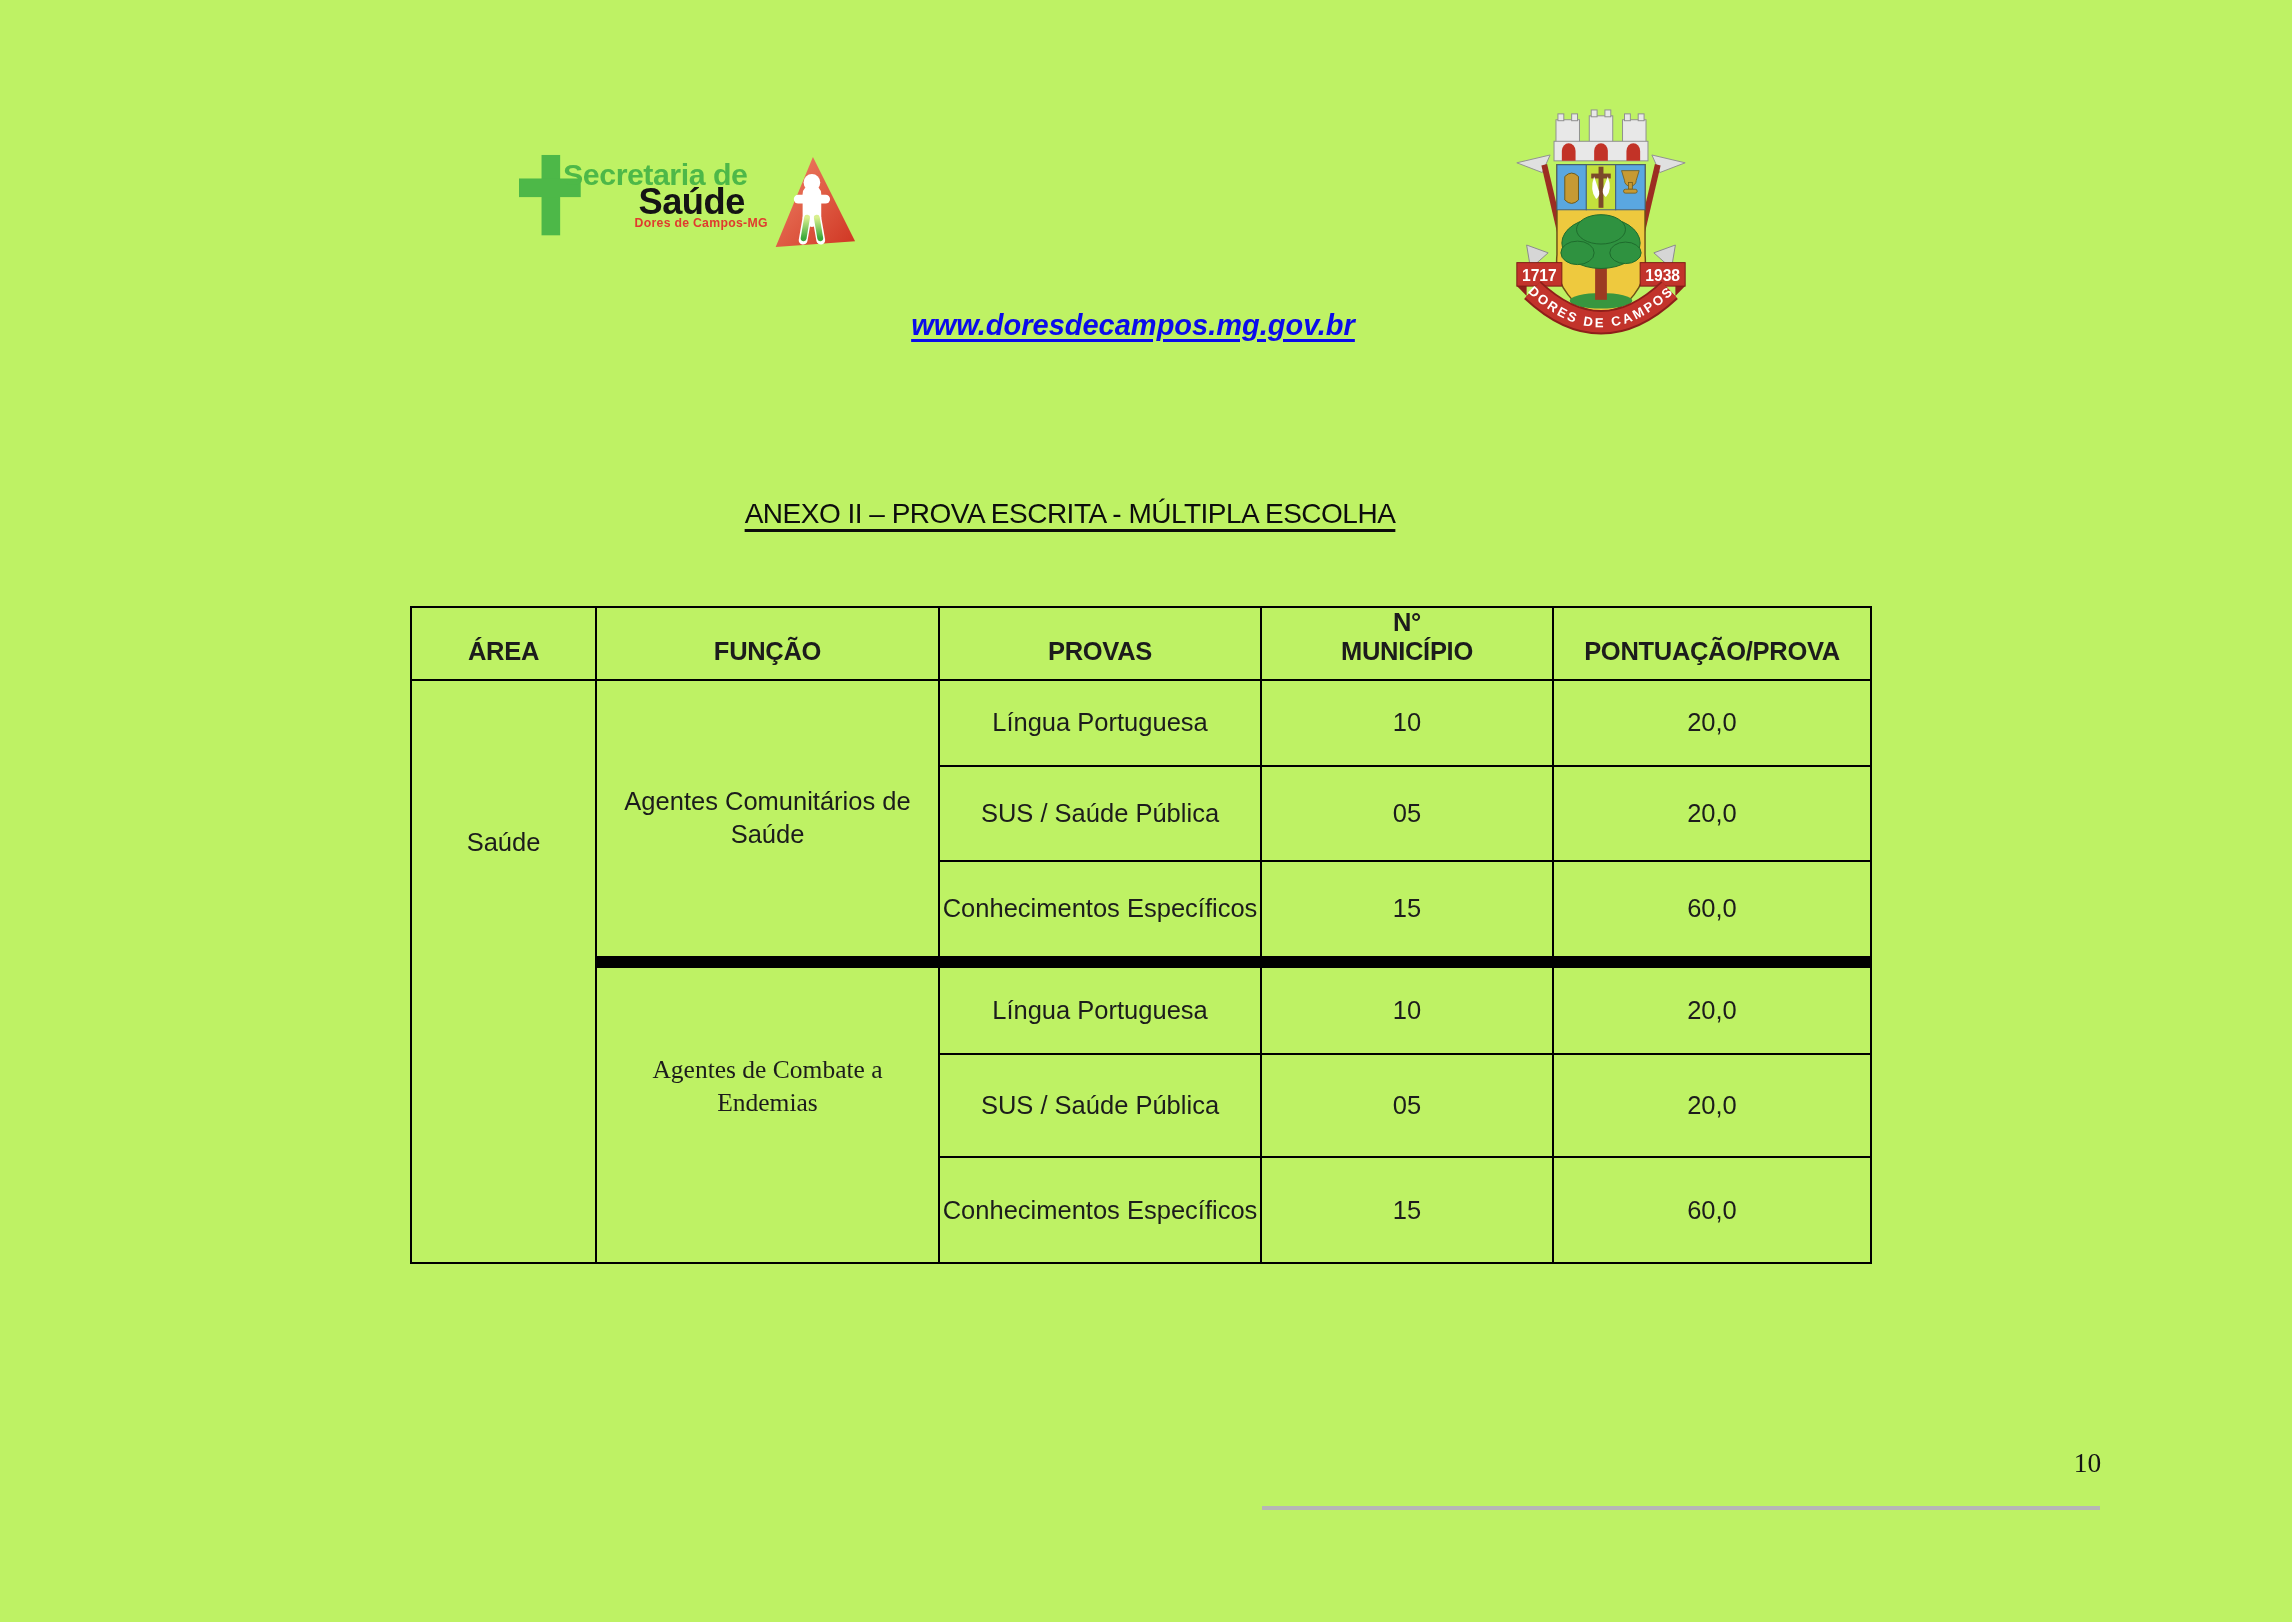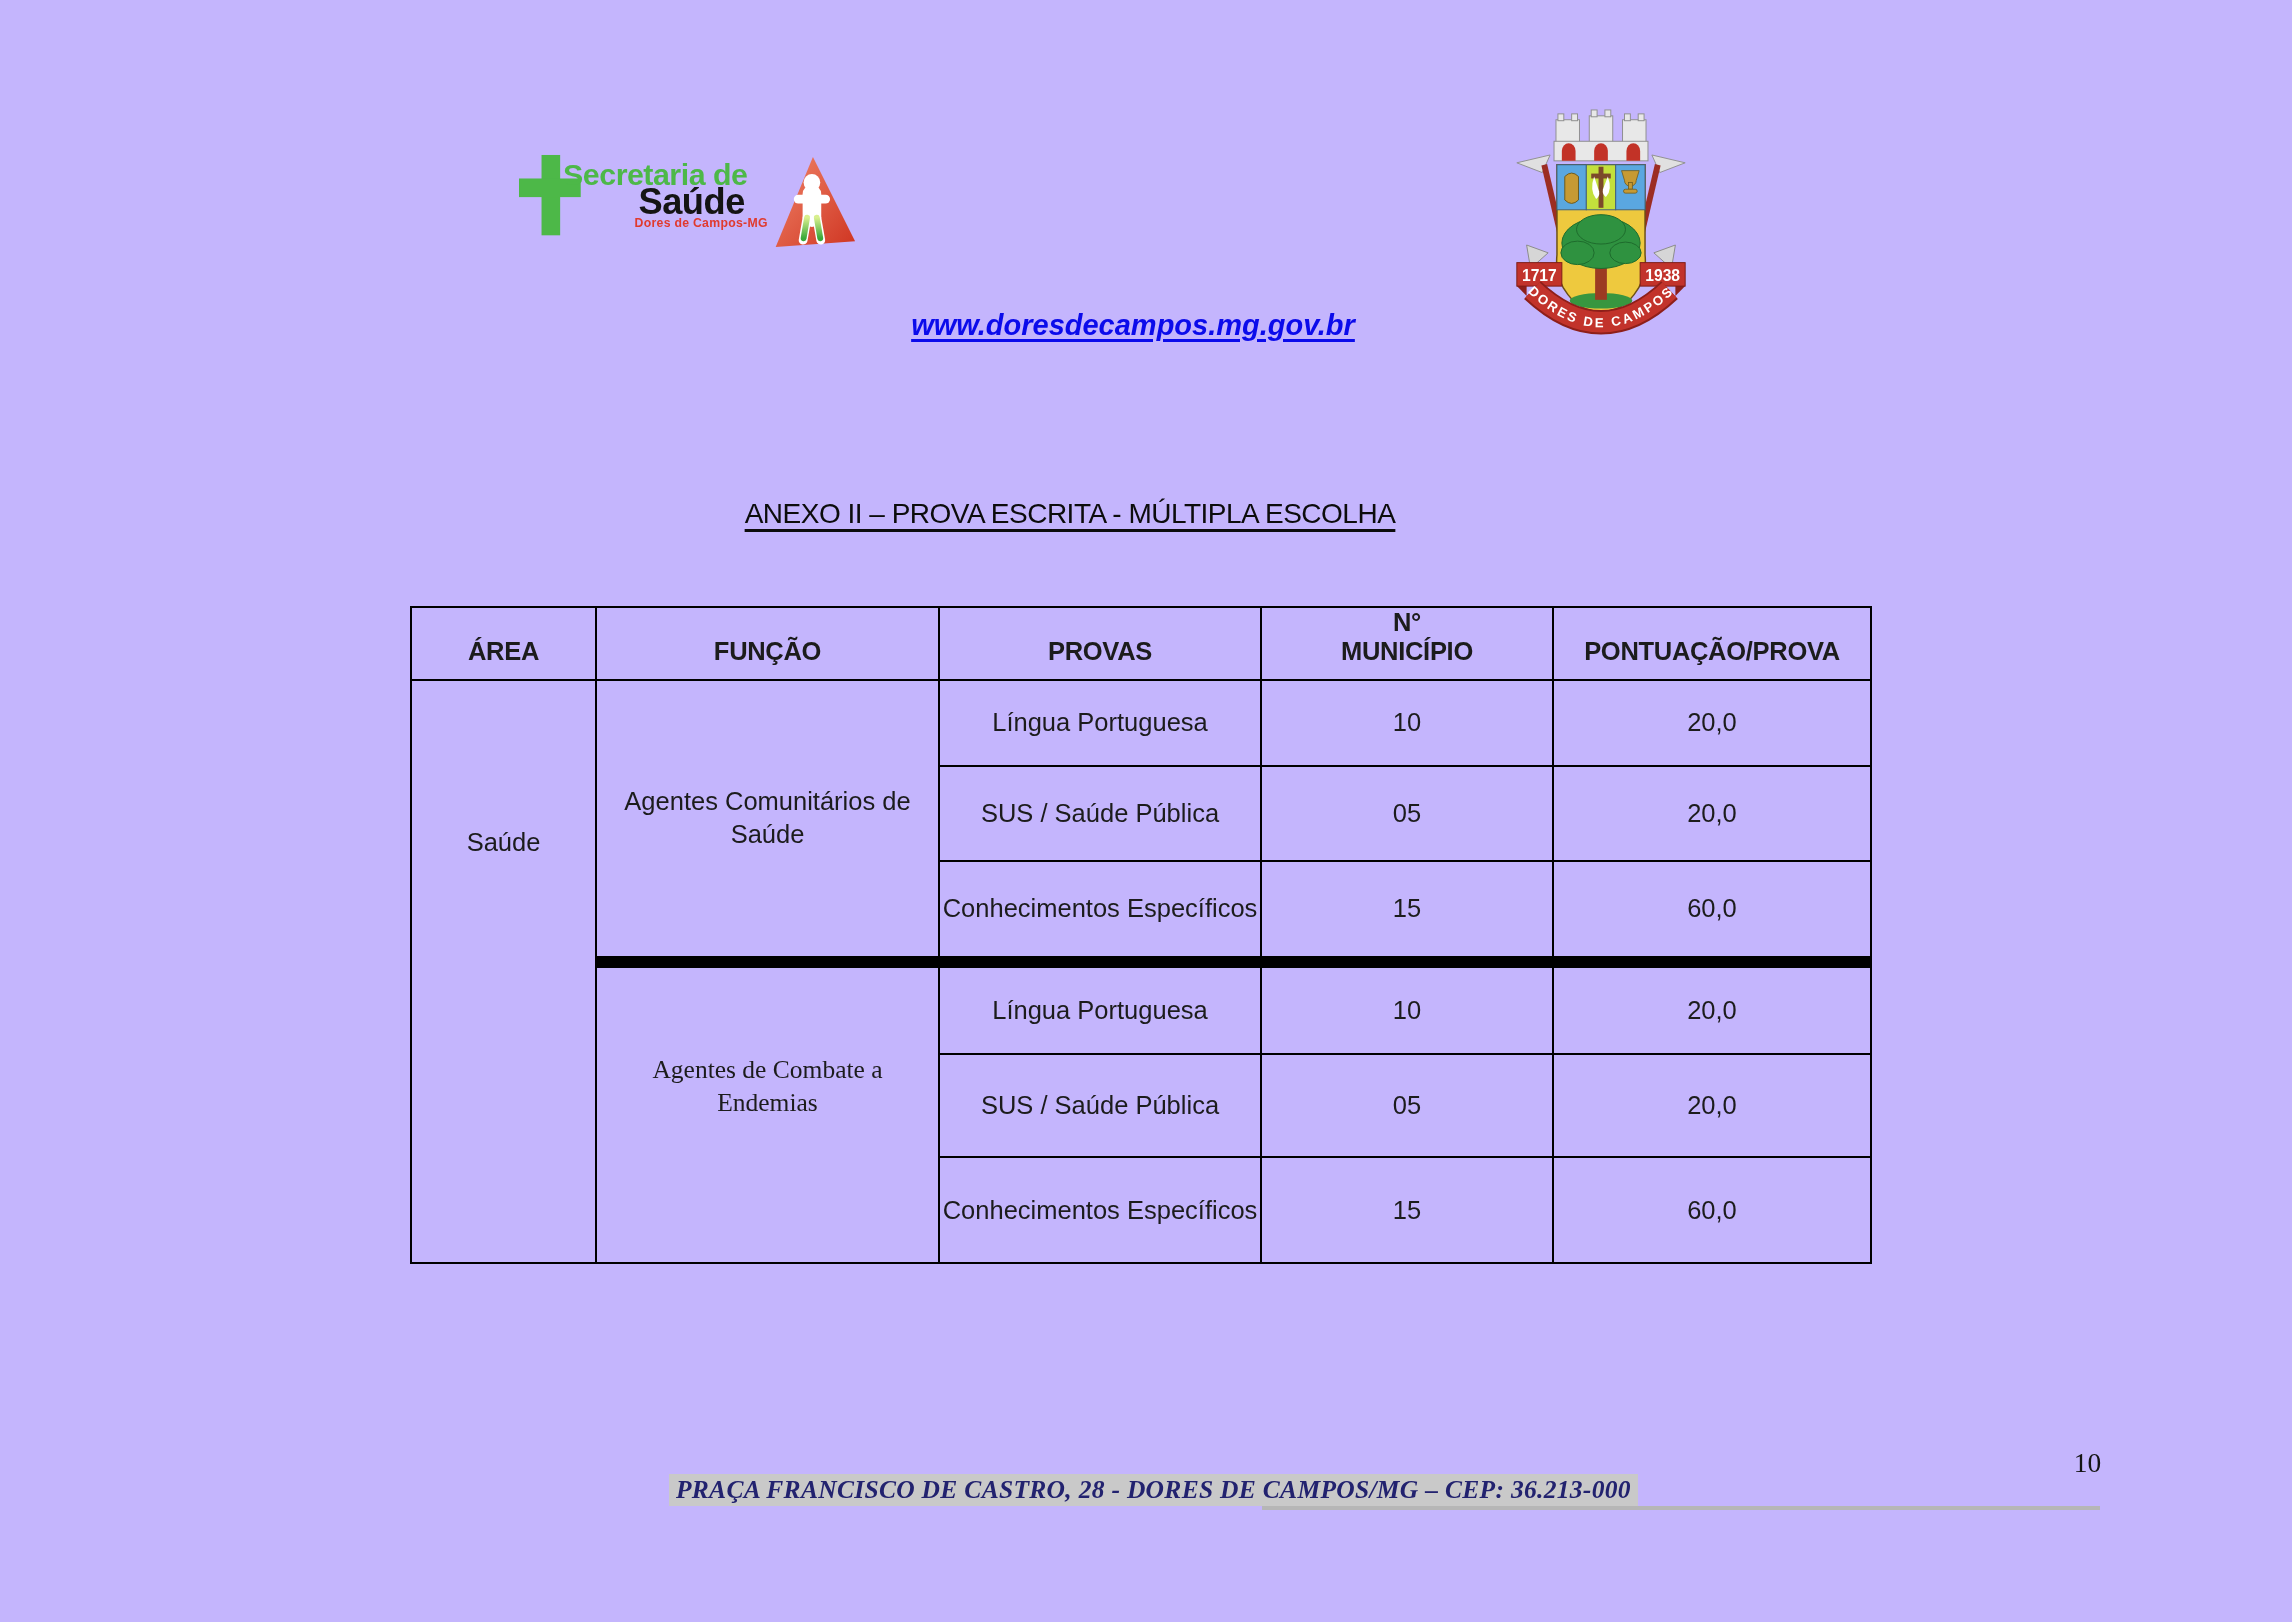--- a/index.html
+++ b/index.html
@@ -1,17 +1,17 @@
 <!DOCTYPE html>
 <html><head>
 <meta charset="utf-8">
 <style>
   html,body { margin:0; padding:0; background:#ffffff; }
   .page {
-    position:relative; width:2293px; height:1622px; background:#c4b5fd;
+    position:relative; width:2293px; height:1622px; background:#bef264;
     font-family:"Liberation Sans", sans-serif; overflow:hidden;
   }
 
   
   .logo-saude { position:absolute; left:519px; top:145px; }
   .coat-of-arms { position:absolute; left:1503px; top:108px; }
 
   
   .header-text { position:absolute; left:741px; top:293px; width:784px; text-align:center; color:#0c0c0c; }
   .muni  { font-size:30px; font-weight:bold; font-style:italic; white-space:nowrap; }
@@ -234,18 +234,17 @@
         <td>20,0</td>
       </tr>
       <tr class="r6">
         <td class="prova-cell">Conhecimentos Específicos</td>
         <td>15</td>
         <td>60,0</td>
       </tr>
     </tbody>
   </table>
 
-  <div class="footer-highlight">PRAÇA FRANCISCO DE CASTRO, 28 - DORES DE CAMPOS/MG – CEP: 36.213-000</div>
   <div class="footer-rule"></div>
   <div class="page-number">10</div>
 
 </div>
 
 
 </body></html>

